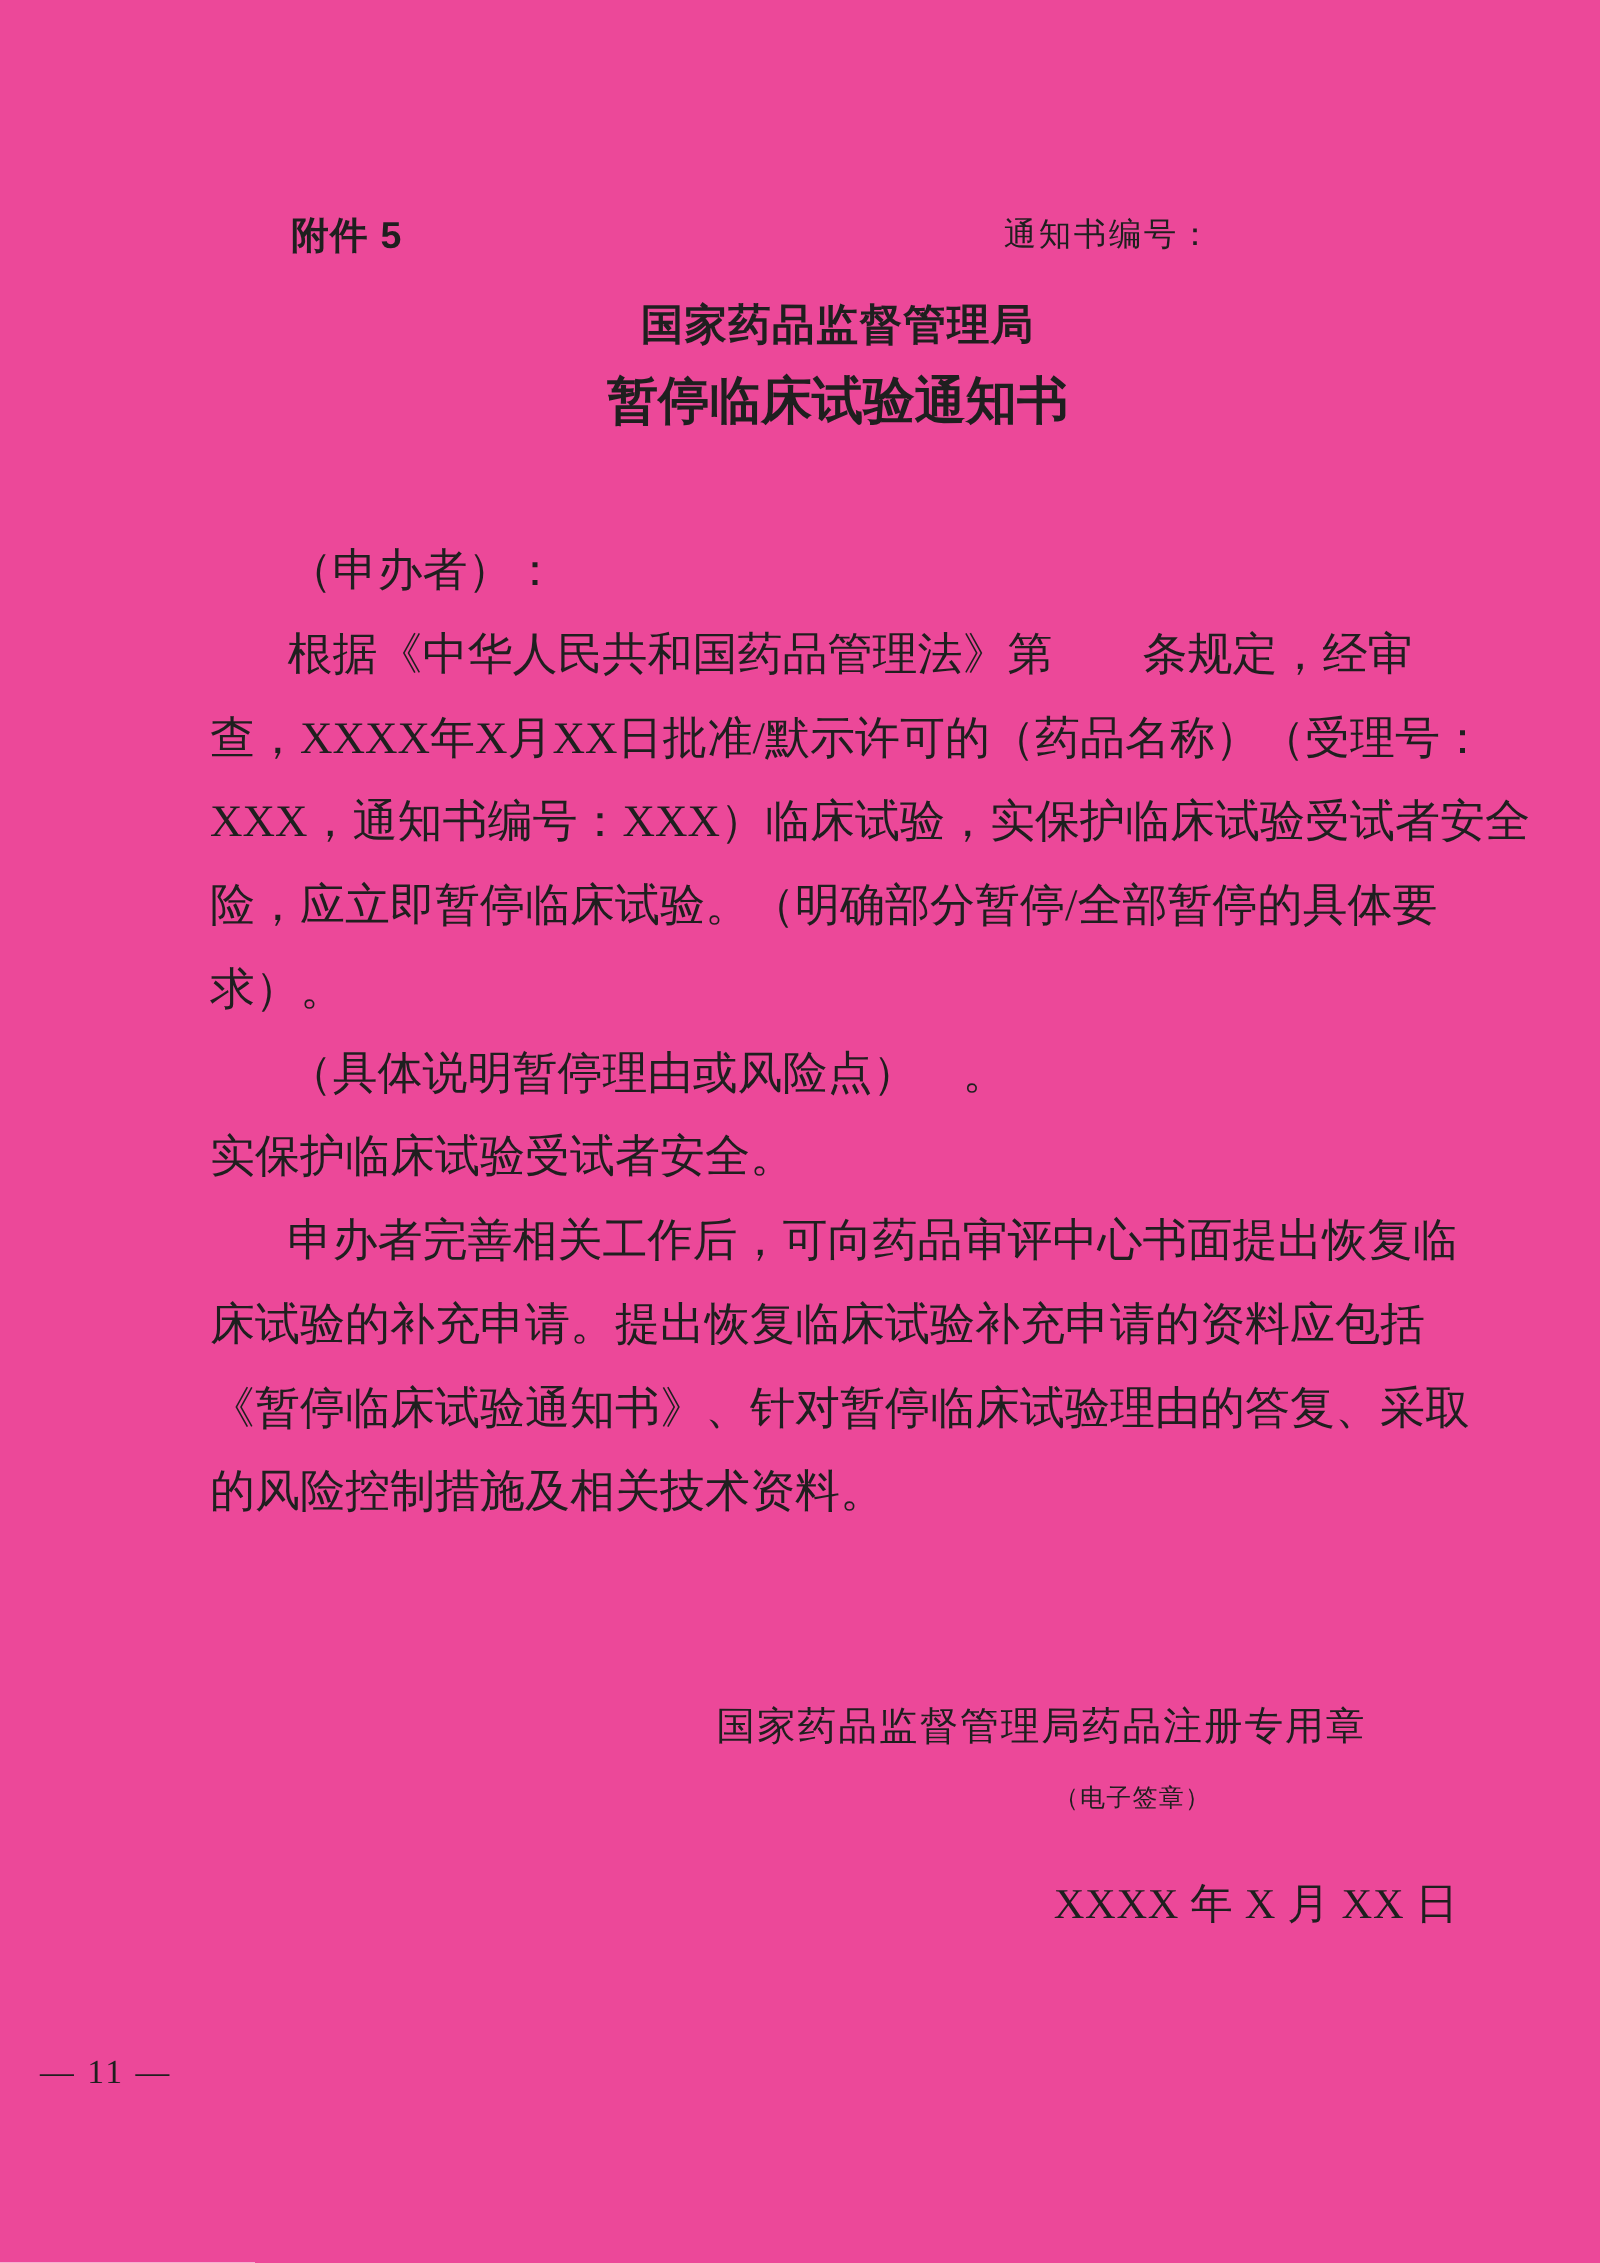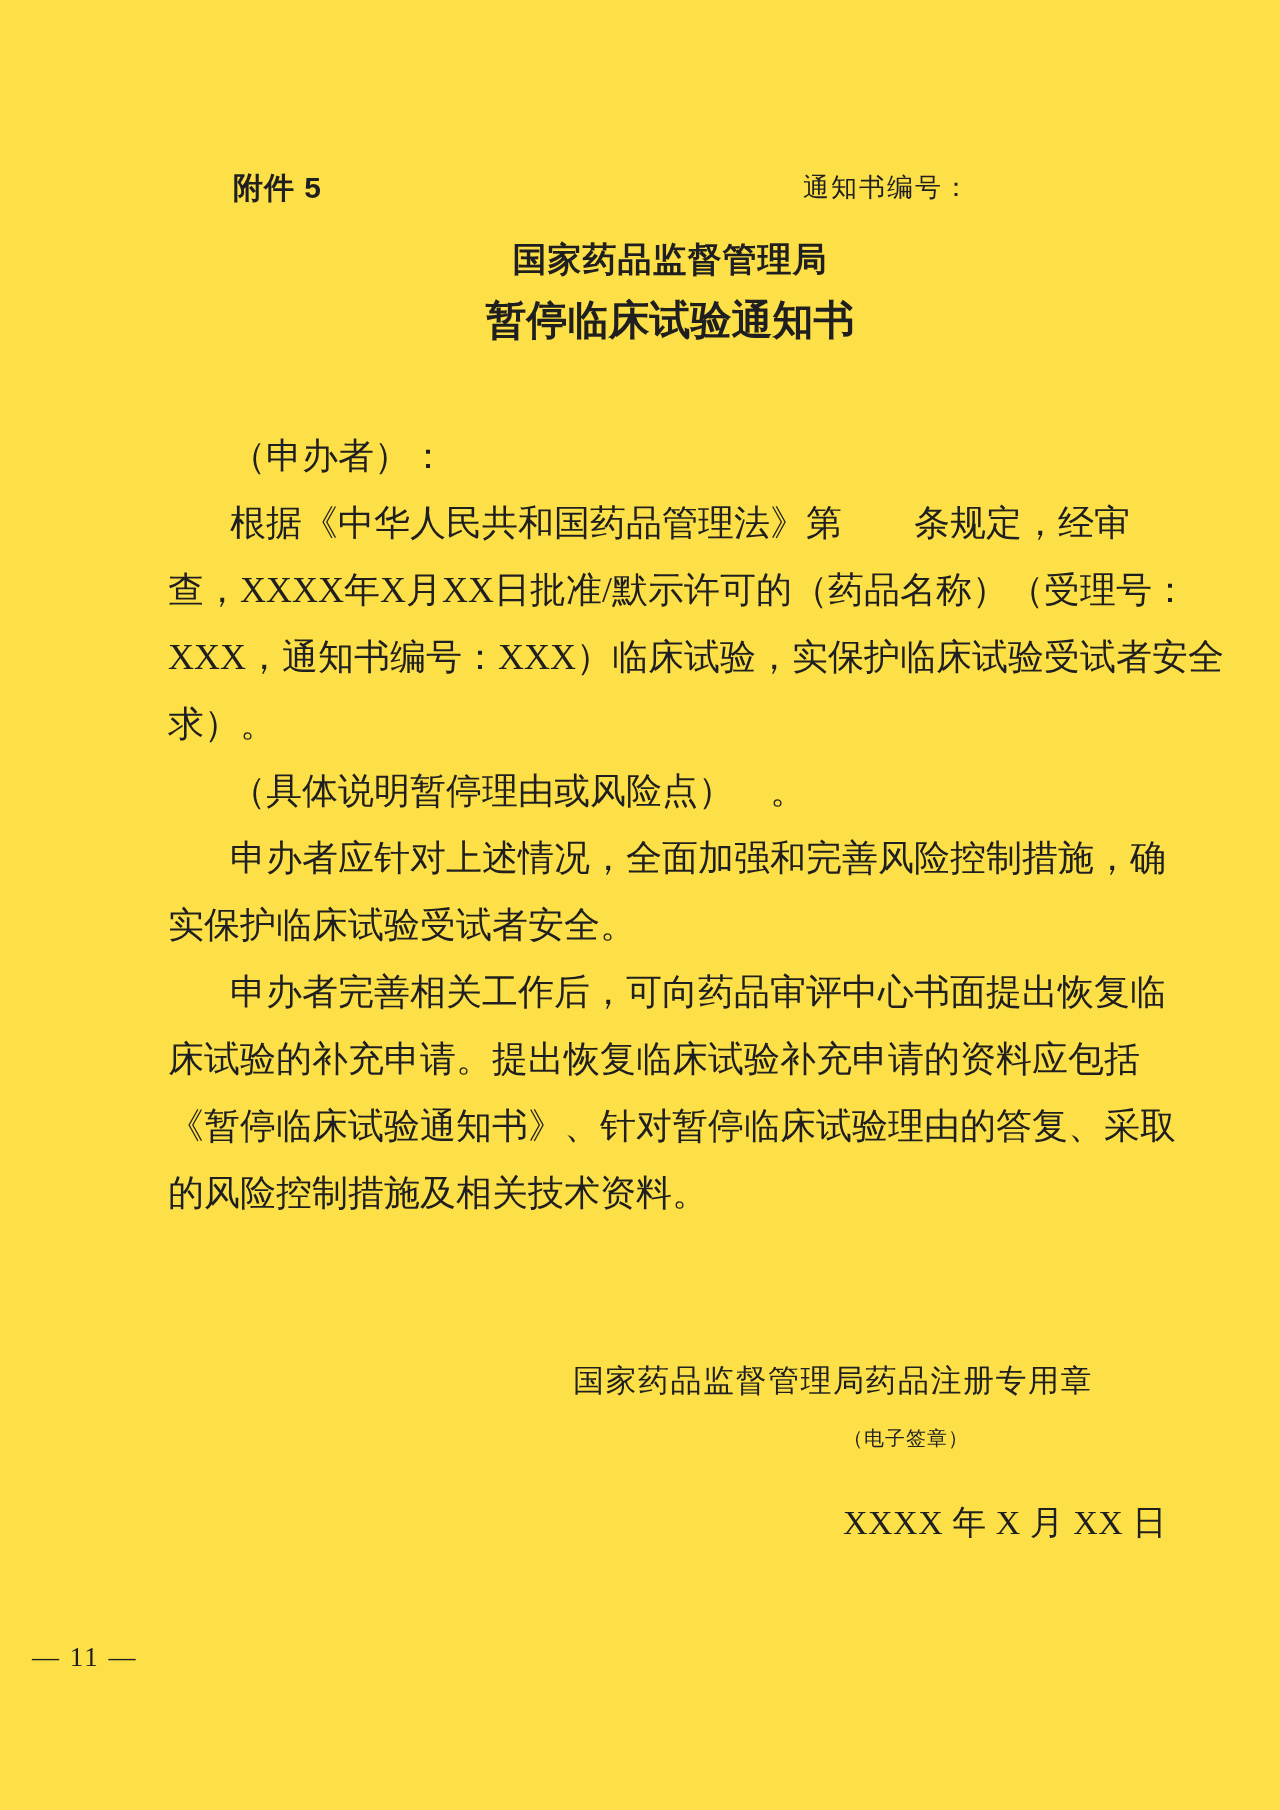--- a/index.html
+++ b/index.html
@@ -4,21 +4,21 @@
 <style>
   html, body {
     margin: 0;
     padding: 0;
     background: #ffffff;
   }
   .page {
     position: relative;
     width: 1280px;
     height: 1810px;
-    background: #fde047;
+    background: #ec4899;
     overflow: hidden;
     color: #1f1f1f;
     font-family: "Liberation Serif", "DejaVu Serif", serif;
   }
   .abs { position: absolute; }
 
   .attachment-label {
     top: 168px; left: 233px;
     font-family: "Liberation Sans", "DejaVu Sans", sans-serif;
     font-weight: 700;
@@ -100,23 +100,23 @@
 
   <div class="abs agency-title">国家药品监督管理局</div>
 
   <div class="abs doc-title">暂停临床试验通知书</div>
 
   <div class="abs body-block">
     <div class="body-line indent">（申办者）：</div>
     <div class="body-line indent">根据《中华人民共和国药品管理法》第　　条规定，经审</div>
     <div class="body-line">查，XXXX年X月XX日批准/默示许可的（药品名称）（受理号：</div>
     <div class="body-line">XXX，通知书编号：XXX）临床试验，实保护临床试验受试者安全</div>
+    <div class="body-line">险，应立即暂停临床试验。（明确部分暂停/全部暂停的具体要</div>
     <div class="body-line">求）。</div>
     <div class="body-line indent">（具体说明暂停理由或风险点）　。</div>
-    <div class="body-line indent">申办者应针对上述情况，全面加强和完善风险控制措施，确</div>
     <div class="body-line">实保护临床试验受试者安全。</div>
     <div class="body-line indent">申办者完善相关工作后，可向药品审评中心书面提出恢复临</div>
     <div class="body-line">床试验的补充申请。提出恢复临床试验补充申请的资料应包括</div>
     <div class="body-line">《暂停临床试验通知书》、针对暂停临床试验理由的答复、采取</div>
     <div class="body-line">的风险控制措施及相关技术资料。</div>
   </div>
 
   <div class="abs seal-line">国家药品监督管理局药品注册专用章</div>
 
   <div class="abs esign-line">（电子签章）</div>

